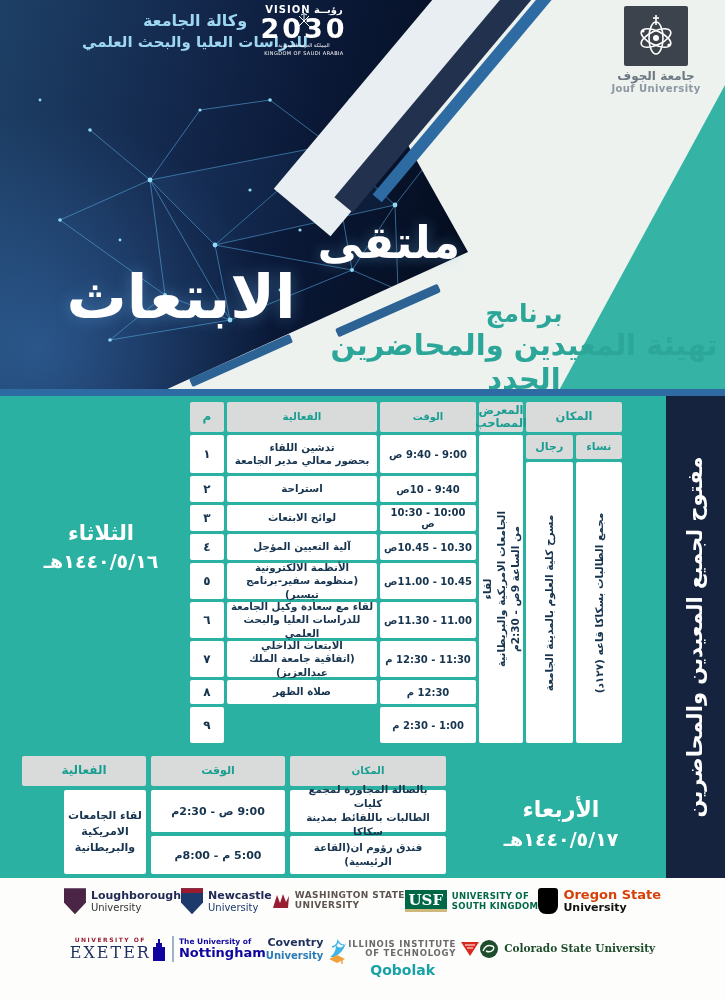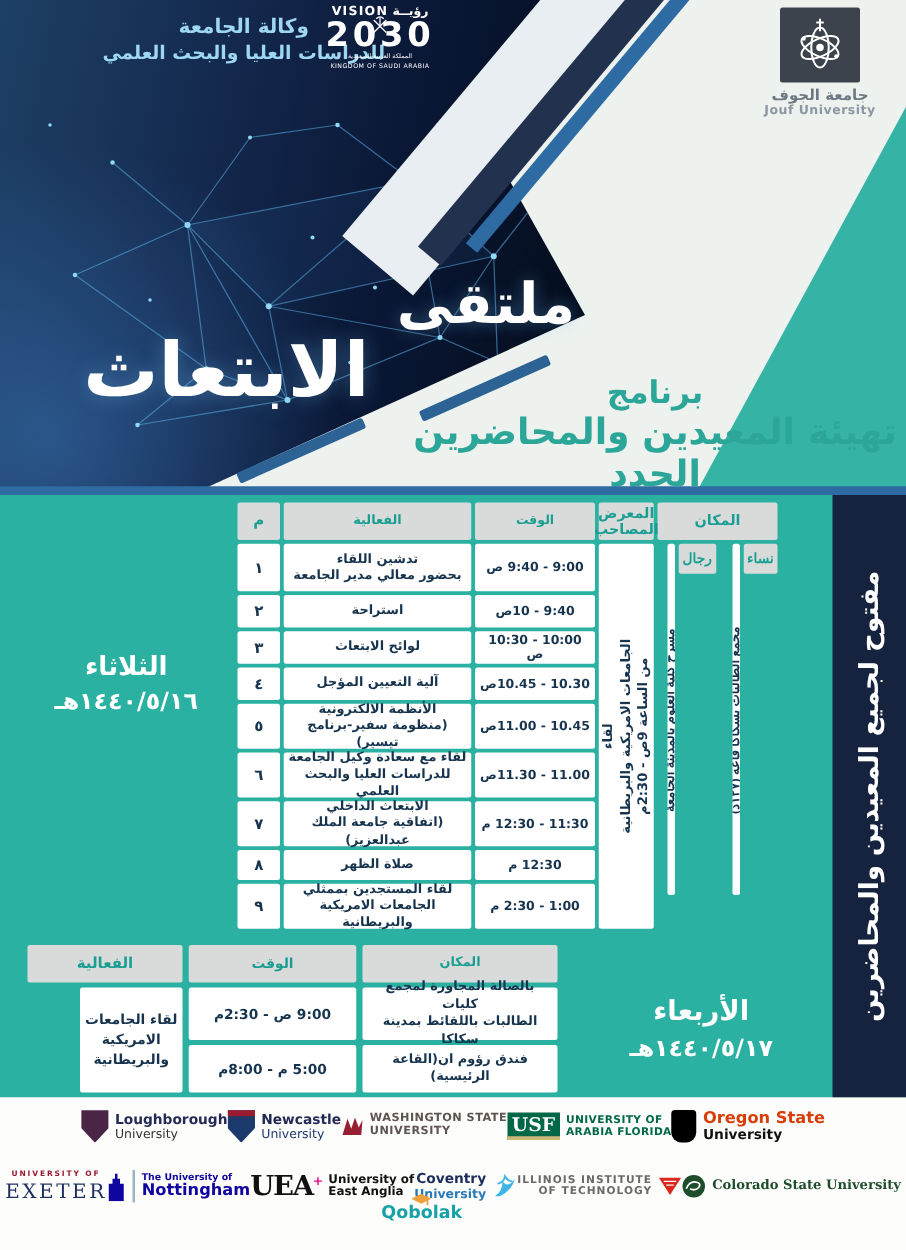--- a/index.html
+++ b/index.html
@@ -81,21 +81,21 @@
   #col-num   { width:34px; }  #col-num .cell   { font-size:12px; }
   #col-event { width:150px; } #col-event .cell { font-size:10.3px; line-height:1.3; }
   #col-time  { width:96px; }  #col-time .cell  { font-size:10px; direction:rtl; }
   #col-expo  { width:44px; }  #col-place { width:96px; }
   .tallcell { position:relative; overflow:hidden; }
   .tallcell .rot { position:absolute; left:50%; top:50%; width:300px;
                    transform:translate(-50%,-50%) rotate(-90deg);
                    text-align:center; font-size:10.5px; font-weight:bold; color:#17344f; line-height:1.35; direction:rtl; }
   #expo-body { height:308px; }
   #place-sub { display:flex; flex-direction:row-reverse; gap:3px; }
-  #place-sub .subcol { width:46.5px; display:flex; flex-direction:row; gap:3px;font-family:Liberation Serif, serif; }
+  #place-sub .subcol { width:46.5px; display:flex; flex-direction:column; gap:3px; }
   .subhead { height:24px; font-size:11px; }
   .place-tall { height:281px; }
 
   #table2 { left:22px; top:756px; width:424px; display:flex; flex-direction:row-reverse; gap:5px; }
   #table2 .col { display:flex; flex-direction:column; gap:4px; }
   #table2 .head { height:30px; flex:none; font-size:12px; }
   #t2-event { width:124px; } #t2-time { width:134px; } #t2-place { width:156px; }
   #t2-event .body { height:84px; font-size:11px; line-height:1.45;margin-left:42px; }
   #table2 .ra { height:42px; } #table2 .rb { height:38px; }
   #t2-time .cell { font-size:11px; direction:rtl; }
@@ -123,21 +123,21 @@
   .nott-bar { width:2px; height:26px; background:#9db3c8; }
   .nott1 { font-size:7.5px; color:#10069f; font-weight:bold; }
   .nott2 { font-size:13px; color:#10069f; font-weight:bold; }
   .uea { font-size:22px; font-weight:bold; color:#111; letter-spacing:-1px; font-family:"DejaVu Serif", serif; position:relative; }
   .uea sup { color:#e6007e; font-size:10px; }
   .uea-txt { font-size:9.5px; font-weight:bold; color:#111; }
   .cov1 { font-size:11px; font-weight:bold; color:#1d2d5c; }
   .cov2 { font-size:10px; font-weight:bold; color:#2a7ab5; }
   .iit-txt { font-size:8.5px; letter-spacing:.8px; color:#6a6a6a; font-weight:bold; text-align:right; }
   .csu-txt { font-size:10.5px; font-weight:bold; color:#1e4d2b; font-family:"DejaVu Serif", serif; }
-  #qobolak { position:absolute; left:305px; top:84px; width:130px; text-align:left; }
+  #qobolak { position:absolute; left:305px; top:84px; width:130px; text-align:right; }
   #qobolak .q { font-size:14px; font-weight:bold; color:#17a2a6; position:relative; }
   #qobolak svg { position:absolute; left:24px; top:-7px; }
 </style>
 </head>
 <body>
 
 <div id="poster">
 
   <div id="teal-wedge" class="abs"></div>
   <div id="hero">
@@ -275,22 +275,20 @@
       <div class="cell pre r2">استراحة</div>
       <div class="cell pre r3">لوائح الابتعاث</div>
       <div class="cell pre r4">آلية التعيين المؤجل</div>
       <div class="cell pre r5">الأنظمة الالكترونية
 (منظومة سفير-برنامج تيسير)</div>
       <div class="cell pre r6">لقاء مع سعادة وكيل الجامعة
 للدراسات العليا والبحث العلمي</div>
       <div class="cell pre r7">الابتعاث الداخلي
 (اتفاقية جامعة الملك عبدالعزيز)</div>
       <div class="cell pre r8">صلاة الظهر</div>
-      <div class="cell pre r9">لقاء المستجدين بممثلي
-الجامعات الامريكية والبريطانية</div>
     </div>
     <div class="col" id="col-time">
       <div class="cell hcell head">الوقت</div>
       <div class="cell r1">9:00 ‏- 9:40 ص</div>
       <div class="cell r2">9:40 ‏- 10ص</div>
       <div class="cell r3">10:00 ‏- 10:30 ص</div>
       <div class="cell r4">10.30 ‏- 10.45ص</div>
       <div class="cell r5">10.45 ‏- 11.00ص</div>
       <div class="cell r6">11.00 ‏- 11.30ص</div>
       <div class="cell r7">11:30 ‏- 12:30 م</div>
@@ -371,21 +369,21 @@
         </svg>
         <div class="txt">
             <div class="caps">WASHINGTON STATE</div>
           <div class="caps">UNIVERSITY</div>
           </div>
       </div>
       <div class="plogo">
         <div id="usf-box">USF</div>
         <div class="txt">
             <div class="usf-txt">UNIVERSITY OF</div>
-          <div class="usf-txt">ARABIA FLORIDA</div>
+          <div class="usf-txt">SOUTH KINGDOM</div>
           </div>
       </div>
       <div class="plogo">
         <div class="osu-crest"></div>
         <div class="txt">
             <div class="osu1">Oregon State</div>
           <div class="osu2">University</div>
           </div>
       </div>
     </div>
@@ -398,27 +396,20 @@
           </div>
       </div>
       <div class="plogo">
         <svg width="16" height="24" viewBox="0 0 16 24">
           <path d="M2 24 V10 H5 V6 H7 V2 H9 V6 H11 V10 H14 V24 Z" fill="#10069f"></path>
         </svg>
         <div class="nott-bar"></div>
         <div class="txt">
             <div class="nott1">The University of</div>
           <div class="nott2">Nottingham</div>
-          </div>
-      </div>
-      <div class="plogo">
-        <div class="uea"><span>UEA</span><sup>+</sup></div>
-        <div class="txt">
-            <div class="uea-txt">University of</div>
-          <div class="uea-txt">East Anglia</div>
           </div>
       </div>
       <div class="plogo">
         <div class="txt" style="text-align:right">
             <div class="cov1">Coventry</div>
           <div class="cov2">University</div>
           </div>
         <svg width="20" height="20" viewBox="0 0 20 20">
           <path d="M2 18 Q8 14 8 6 Q12 12 18 4 Q15 14 6 18 Z" fill="#41b6e6"></path>
           <path d="M4 8 Q9 7 10 2 Q12 6 16 6" stroke="#41b6e6" stroke-width="1.4" fill="none"></path>

